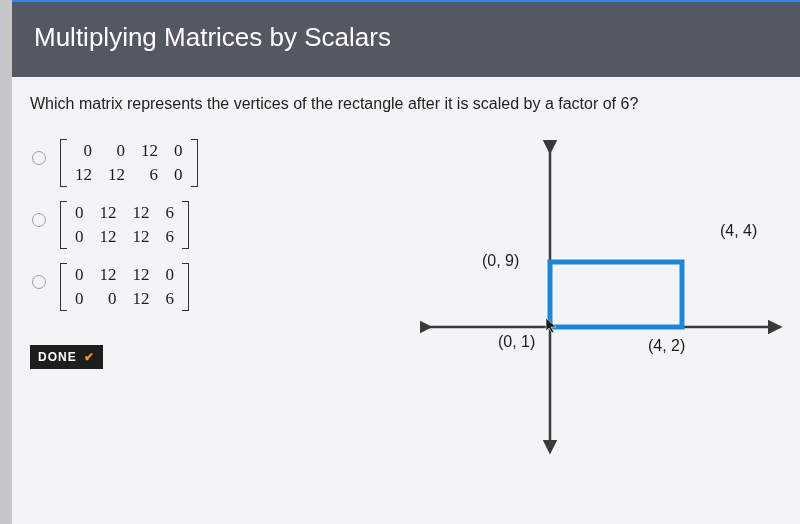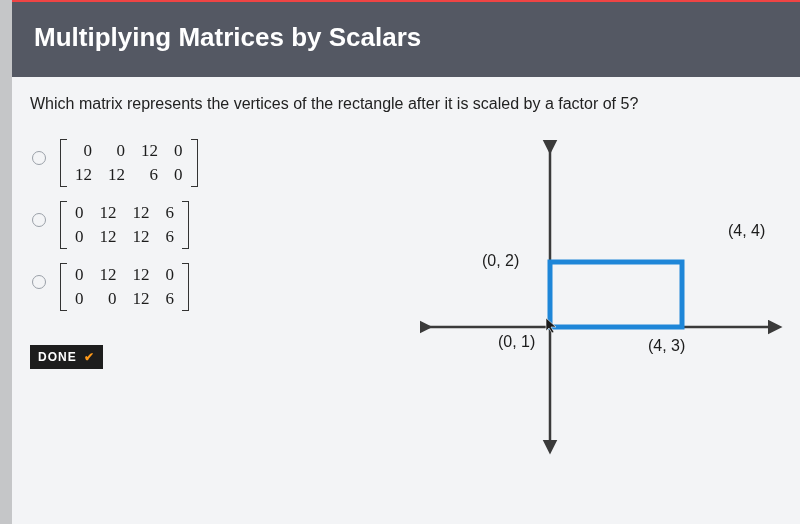--- a/index.html
+++ b/index.html
@@ -17,22 +17,22 @@
     top: 0;
     right: 0;
     bottom: 0;
     background: #d9dadc;
   }
   .header {
     background: #545863;
     color: #fff;
     padding: 20px 22px 24px 22px;
     font-size: 26px;
-    font-weight: bold;
-    border-top: 2px solid #ef4444;
+    font-weight: normal;
+    border-top: 2px solid #3b82f6;
   }
   .content {
     background: #f3f4f6;
     margin: 0;
     padding: 18px 0 0 0;
     position: relative;
     height: calc(100% - 74px);
   }
   .question {
     font-size: 16px;
@@ -110,21 +110,21 @@
 <body>
 
 <div class="outer-frame">
 
   <div class="header">
     <span>Multiplying Matrices by Scalars</span>
   </div>
 
   <div class="content">
 
-    <div class="question">Which matrix represents the vertices of the rectangle after it is scaled by a factor of 5?</div>
+    <div class="question">Which matrix represents the vertices of the rectangle after it is scaled by a factor of 6?</div>
 
     <div class="options">
 
       <div class="option">
         <div class="radio"></div>
         <div class="matrix">
           <div class="bracket-l"></div>
           <table>
             <tbody>
                 <tr>
@@ -206,24 +206,24 @@
           <marker id="arrow" markerWidth="8" markerHeight="8" refX="3" refY="3" orient="auto">
             <path d="M0,0 L6,3 L0,6 Z" fill="#3a3a3a"></path>
           </marker>
         </defs>
 
         <line x1="5" y1="190" x2="355" y2="190" stroke="#3a3a3a" stroke-width="2.5" marker-start="url(#arrow)" marker-end="url(#arrow)"></line>
         <line x1="130" y1="10" x2="130" y2="310" stroke="#3a3a3a" stroke-width="2.5" marker-start="url(#arrow)" marker-end="url(#arrow)"></line>
 
         <rect x="130" y="125" width="132" height="65" fill="none" stroke="#1e86d8" stroke-width="5"></rect>
       </svg>
-      <div class="coord-label" style="left:62px; top:115px;">(0, 2)</div>
-      <div class="coord-label" style="left:300px; top:85px;margin-left:8px;">(4, 4)</div>
+      <div class="coord-label" style="left:62px; top:115px;">(0, 9)</div>
+      <div class="coord-label" style="left:300px; top:85px;">(4, 4)</div>
       <div class="coord-label" style="left:78px;  top:196px;">(0, 1)</div>
-      <div class="coord-label" style="left:228px; top:200px;">(4, 3)</div>
+      <div class="coord-label" style="left:228px; top:200px;">(4, 2)</div>
       
       <svg width="14" height="18" style="position:absolute; left:125px; top:180px;">
         <path d="M1,1 L1,14 L4,11 L7,16 L9,15 L6,10 L11,10 Z" fill="#1a1a1a" stroke="#fff" stroke-width="0.6"></path>
       </svg>
     </div>
 
   </div>
 </div>
 
 </body></html>

